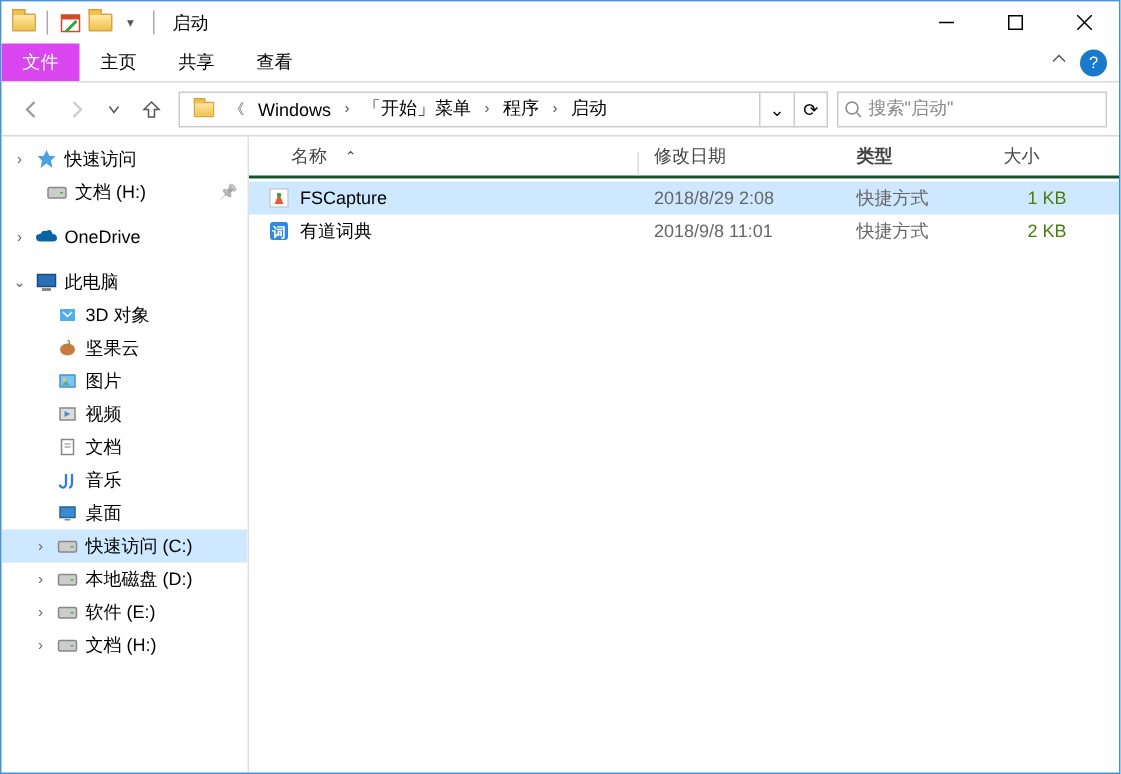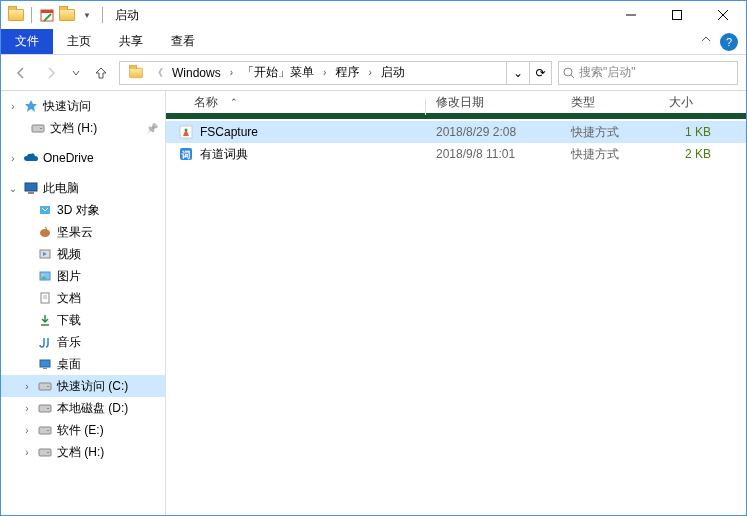--- a/index.html
+++ b/index.html
@@ -10,21 +10,21 @@
   .qat-icon { width: 18px; height: 18px; display: flex; align-items: center; justify-content: center; }
   .folder-glyph { width: 16px; height: 12px; background: linear-gradient(#ffe9a6,#f0c14b); border: 1px solid #d9a441; border-radius: 1px; position: relative; }
   .folder-glyph::before { content:""; position:absolute; top:-4px; left:-1px; width:7px; height:3px; background:#f0c14b; border:1px solid #d9a441; border-bottom:none; }
   .title-text { margin-left: 6px; }
   .winbtns { display:flex; }
   .winbtn { width:46px; height:28px; display:flex; align-items:center; justify-content:center; }
   .sep { width:1px; height:16px; background:#aaa; margin:0 4px; }
 
   .ribbon { height: 26px; background: #fff; display: flex; align-items: stretch; border-bottom: 1px solid #d9d9d9; position: relative; }
   .ribbon-tab { padding: 0 14px; display:flex; align-items:center; font-size:12px; }
-  .ribbon-tab.file { background:#1d4ed8; color:#fff; }
+  .ribbon-tab.file { background:#d946ef; color:#fff; }
   .ribbon-help { position:absolute; right:8px; top:4px; width:18px; height:18px; border-radius:50%; background:#1979ca; color:#fff; display:flex; align-items:center; justify-content:center; font-size:11px; }
   .ribbon-expand { position:absolute; right:34px; top:4px; }
 
   .addrbar { height: 36px; display:flex; align-items:center; padding: 0 8px; gap:6px; border-bottom:1px solid #d9d9d9; }
   .navbtn { width:24px; height:24px; display:flex; align-items:center; justify-content:center; color:#555; border-radius:2px; }
   .navbtn.disabled { color:#bbb; }
   .breadcrumb-wrap { flex:1; height:24px; border:1px solid #ccc; display:flex; align-items:center; padding-left:4px; gap:2px; position:relative; }
   .bc-seg { display:flex; align-items:center; height:100%; padding:0 4px; }
   .bc-arrow { font-size:10px; color:#555; padding:0 3px; }
   .bc-controls { position:absolute; right:0; top:0; height:100%; display:flex; align-items:center; border-left:1px solid #ccc;}
@@ -35,26 +35,26 @@
   .nav { width:165px; border-right:1px solid #e0e0e0; overflow-y:auto; padding-top:4px; }
   .nav-item { display:flex; align-items:center; height:22px; padding-left:6px; gap:3px; white-space:nowrap; }
   .nav-item .chev { width:12px; text-align:center; font-size:10px; color:#666; }
   .nav-item .icon { width:18px; height:18px; display:flex; align-items:center; justify-content:center; }
   .nav-item.selected { background:#cde8ff; }
   .nav-item.pin { position:relative; }
   .nav-item.pin::after { content:"📌"; font-size:10px; position:absolute; right:6px; opacity:.5; filter:grayscale(1); }
   .nav-spacer { height:8px; }
 
   .content { flex:1; display:flex; flex-direction:column; }
-  .colheaders { height:28px; display:flex; align-items:center; border-bottom:6px solid #14532d; color:#444; }
+  .colheaders { height:28px; display:flex; align-items:center; border-bottom:2px solid #14532d; color:#444; }
   .col { padding-left:10px; display:flex; align-items:center; gap:6px; }
   .col.name { width:260px; position:relative; }
   .col.name::after { content:""; position:absolute; right:0; top:5px; height:16px; width:1px; background:#ddd; }
   .col.date { width:135px; }
-  .col.type { width:98px; }
+  .col.type { width:98px;font-weight:bold; }
   .col.size { width:62px; text-align:right; padding-right:10px; }
   .sort-ind { font-size:9px; margin-left:6px; }
   .files { padding-top:2px; }
   .row { height:22px; display:flex; color:#444; }
   .row.selected { background:#cde8ff; }
   .cell { padding-left:10px; display:flex; align-items:center; gap:6px; }
   .cell.name { width:260px; color:#000; }
   .cell.date { width:135px; color:#666; }
   .cell.type { width:98px; color:#666; }
   .cell.size { width:62px; text-align:right; justify-content:flex-end; padding-right:10px; color:#4d7c0f; }
@@ -224,57 +224,47 @@
               <ellipse cx="7" cy="8" rx="5" ry="4" fill="#c97b3f"></ellipse>
               <path d="M7 2 Q9 2 8 5" fill="none" stroke="#5a3"></path>
             </svg>
           </span>
           <span>坚果云</span>
         </div>
         <div class="nav-item" style="padding-left: 20px;">
           <span class="chev"></span>
           <span class="icon">
             <svg width="14" height="14">
-              <rect x="2" y="3" width="10" height="8" fill="#ddd" stroke="#888"></rect>
-              <polygon points="5,5 5,9 9,7" fill="#4a90d9"></polygon>
-            </svg>
-          </span>
-          <span>视频</span>
-        </div>
-        <div class="nav-item" style="padding-left: 20px;">
-          <span class="chev"></span>
-          <span class="icon">
-            <svg width="14" height="14">
               <rect x="2" y="3" width="10" height="8" fill="#7ec6ee" stroke="#4a90d9"></rect>
               <circle cx="5" cy="6" r="1" fill="#fc3"></circle>
               <path d="M3 10 L6 7 L9 10" fill="#5a9"></path>
             </svg>
           </span>
           <span>图片</span>
         </div>
         <div class="nav-item" style="padding-left: 20px;">
           <span class="chev"></span>
           <span class="icon">
             <svg width="14" height="14">
+              <rect x="2" y="3" width="10" height="8" fill="#ddd" stroke="#888"></rect>
+              <polygon points="5,5 5,9 9,7" fill="#4a90d9"></polygon>
+            </svg>
+          </span>
+          <span>视频</span>
+        </div>
+        <div class="nav-item" style="padding-left: 20px;">
+          <span class="chev"></span>
+          <span class="icon">
+            <svg width="14" height="14">
               <rect x="3" y="2" width="8" height="10" fill="#fff" stroke="#888"></rect>
               <line x1="5" y1="5" x2="9" y2="5" stroke="#aaa"></line>
               <line x1="5" y1="7" x2="9" y2="7" stroke="#aaa"></line>
             </svg>
           </span>
           <span>文档</span>
-        </div>
-        <div class="nav-item" style="padding-left: 20px;">
-          <span class="chev"></span>
-          <span class="icon">
-            <svg width="14" height="14">
-              <path d="M7 2 L7 9 M4 6 L7 9 L10 6" fill="none" stroke="#2b8a3e" stroke-width="1.5"></path>
-              <line x1="3" y1="12" x2="11" y2="12" stroke="#2b8a3e" stroke-width="1.5"></line>
-            </svg>
-          </span>
-          <span>下载</span>
         </div>
         <div class="nav-item" style="padding-left: 20px;">
           <span class="chev"></span>
           <span class="icon">
             <svg width="14" height="14">
               <path d="M6 3 L6 9 Q6 12 4 12 Q2 12 2 10" fill="none" stroke="#2b7de0" stroke-width="1.5"></path>
               <path d="M10 3 L10 9 Q10 12 8 12" fill="none" stroke="#2b7de0" stroke-width="1.5"></path>
             </svg>
           </span>
           <span>音乐</span>

